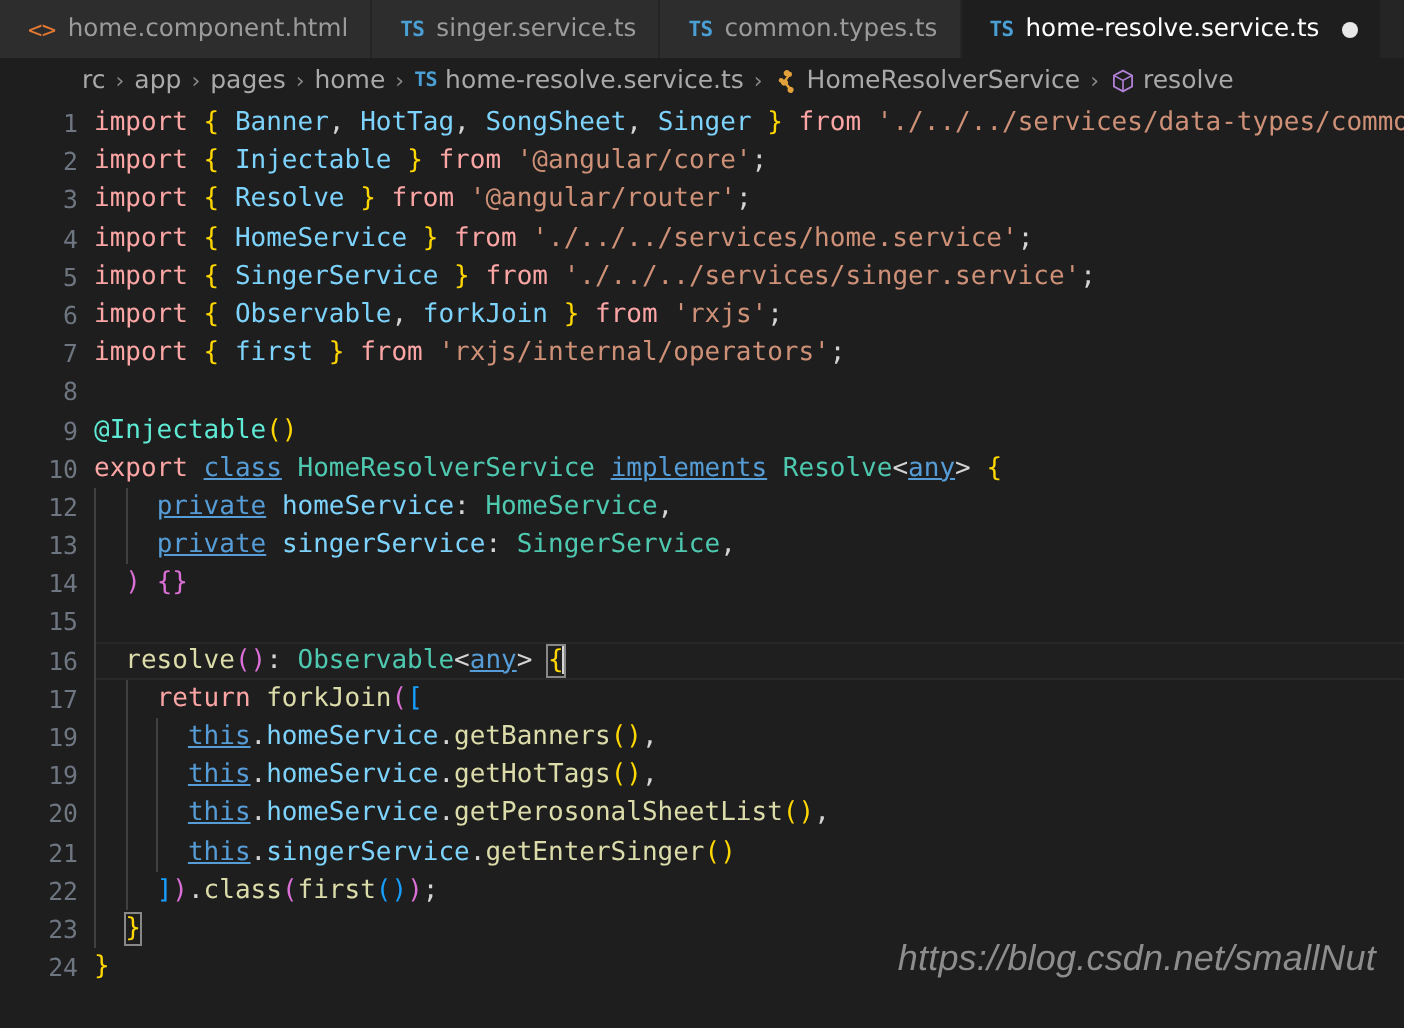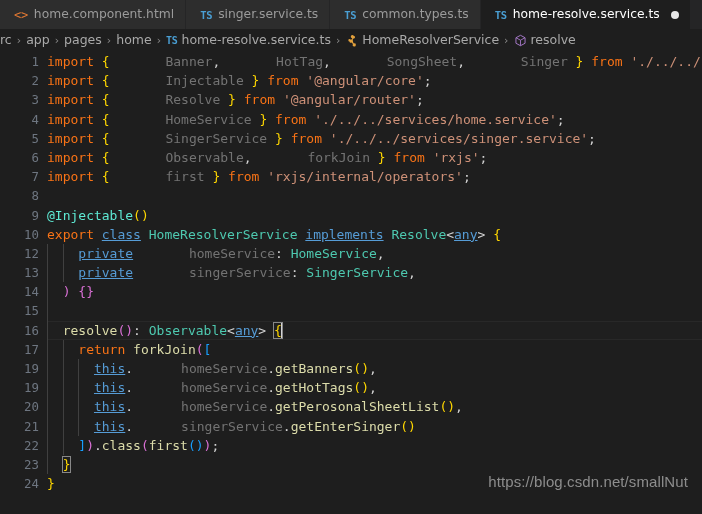--- a/index.html
+++ b/index.html
@@ -51,25 +51,26 @@
     margin-left:5px;
     flex:0 0 auto;
   }
 
   
   #breadcrumb {
     height:23px;
     background:#1e1e1e;
     display:flex;
     align-items:center;
-    padding-left:0px;
+    padding-left:12px;
     font-size:12.5px;
     color:#a9a9a9;
     white-space:nowrap;
     overflow:hidden;
+    margin-left:29px;
   }
   .crumb { display:flex; align-items:center; gap:4px; }
   .crumb-text { line-height:1; }
   .crumb-sep {
     color:#8a8a8a;
     font-size:11px;
     margin:0 5px;
     line-height:1;
   }
   .bc-icon {
@@ -132,24 +133,24 @@
     position:absolute;
     top:0; bottom:0;
     width:1px;
     background:#404040;
   }
   .ig1 { left:8px; }
   .ig2 { left:23.6px; }
   .ig3 { left:39.2px; }
 
   
-  .kw   { color:#f97316; }   
+  .kw   { color:#fca5a5; }   
   .kw2  { color:#569cd6;text-decoration:underline; }   
   .typ  { color:#4ec9b0; }   
-  .var  { color:#737373;margin-left:48px; }   
+  .var  { color:#7dd3fc; }   
   .str  { color:#ce9178; }   
   .fn   { color:#dcdcaa; }   
   .pun  { color:#d4d4d4; }
   .br1  { color:#ffd700; }
   .br2  { color:#da70d6; }
   .br3  { color:#179fff; }
   .dec  { color:#5eead4; }
 
   .cursor {
     display:inline-block;
@@ -163,23 +164,24 @@
     outline:1px solid #888888;
     outline-offset:0px;
   }
 
   #watermark {
     position:absolute;
     right:14px;
     bottom:24px;
     color:#8d8d8d;
     font-family:"Liberation Sans", sans-serif;
-    font-size:15px;
+    font-size:18px;
     letter-spacing:0.1px;
     user-select:none;
+    font-style:italic;
   }
 </style>
 </head>
 <body>
 
 <div id="tabbar">
 
   <div class="tab">
     <span class="tab-icon html">&lt;&gt;</span>
     <span class="tab-label">home.component.html</span>

